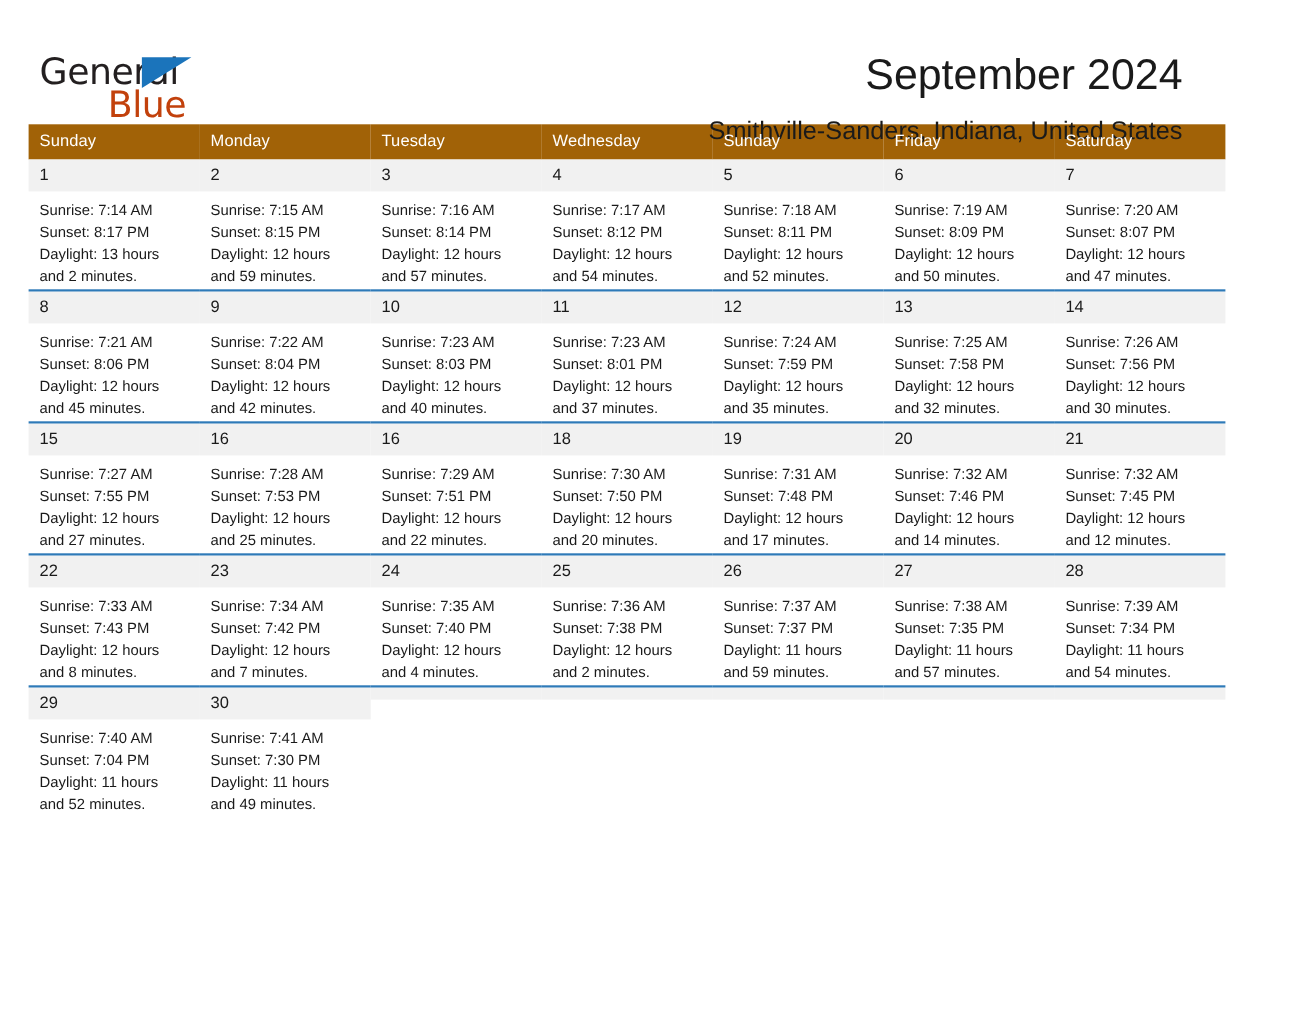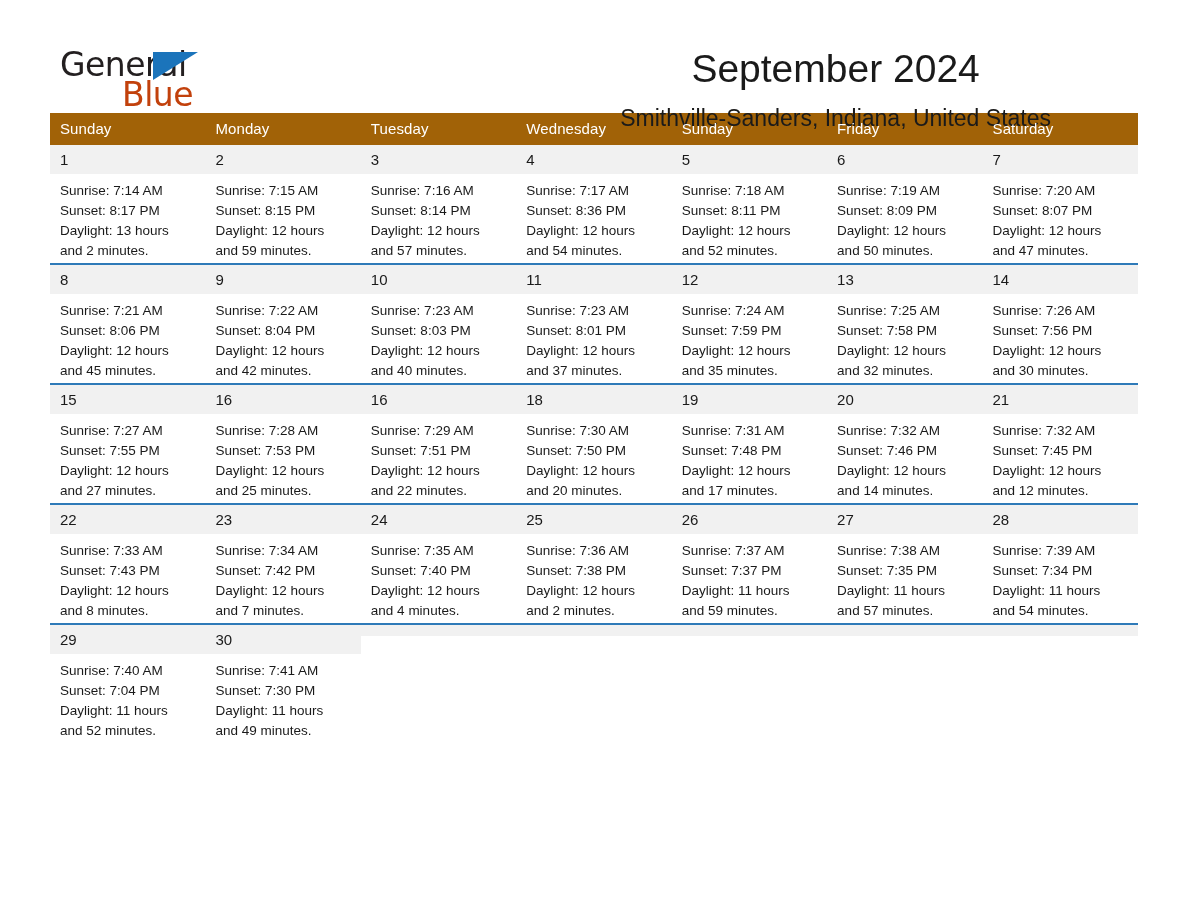--- a/index.html
+++ b/index.html
@@ -12,21 +12,21 @@
     height: 918px;
     font-family: "Liberation Sans", sans-serif;
     color: #000000;
     overflow: hidden;
   }
   .page {
     position: relative;
     width: 1103px;
     height: 918px;
     box-sizing: border-box;
-    padding: 0 50px;
+    padding: 0 26px;
   }
 
   
   .header {
     display: flex;
     align-items: flex-start;
     justify-content: space-between;
     padding-top: 46px;
     height: 104px;
     box-sizing: border-box;
@@ -61,21 +61,21 @@
     position: absolute;
     left: 72px;
     top: 32px;
     font-size: 33px;
     letter-spacing: -0.5px;
     color: #c2410c;
     font-family: "DejaVu Sans", sans-serif;
     font-weight: 400;
   }
   .titles {
-    text-align: center;
+    text-align: right;
     padding-right: 2px;
   }
   .cal-title {
     font-size: 39px;
     font-weight: 400;
     line-height: 46px;
     color: #1a1a1a;
     white-space: nowrap;
   }
   .cal-subtitle {
@@ -199,21 +199,21 @@
               <div>Sunrise: 7:16 AM</div>
               <div>Sunset: 8:14 PM</div>
               <div>Daylight: 12 hours</div>
               <div>and 57 minutes.</div>
             </div>
           </td>
           <td class="day-cell">
             <div class="daynum">4</div>
             <div class="details">
               <div>Sunrise: 7:17 AM</div>
-              <div>Sunset: 8:36 PM</div>
+              <div>Sunset: 8:12 PM</div>
               <div>Daylight: 12 hours</div>
               <div>and 54 minutes.</div>
             </div>
           </td>
           <td class="day-cell">
             <div class="daynum">5</div>
             <div class="details">
               <div>Sunrise: 7:18 AM</div>
               <div>Sunset: 8:11 PM</div>
               <div>Daylight: 12 hours</div>

